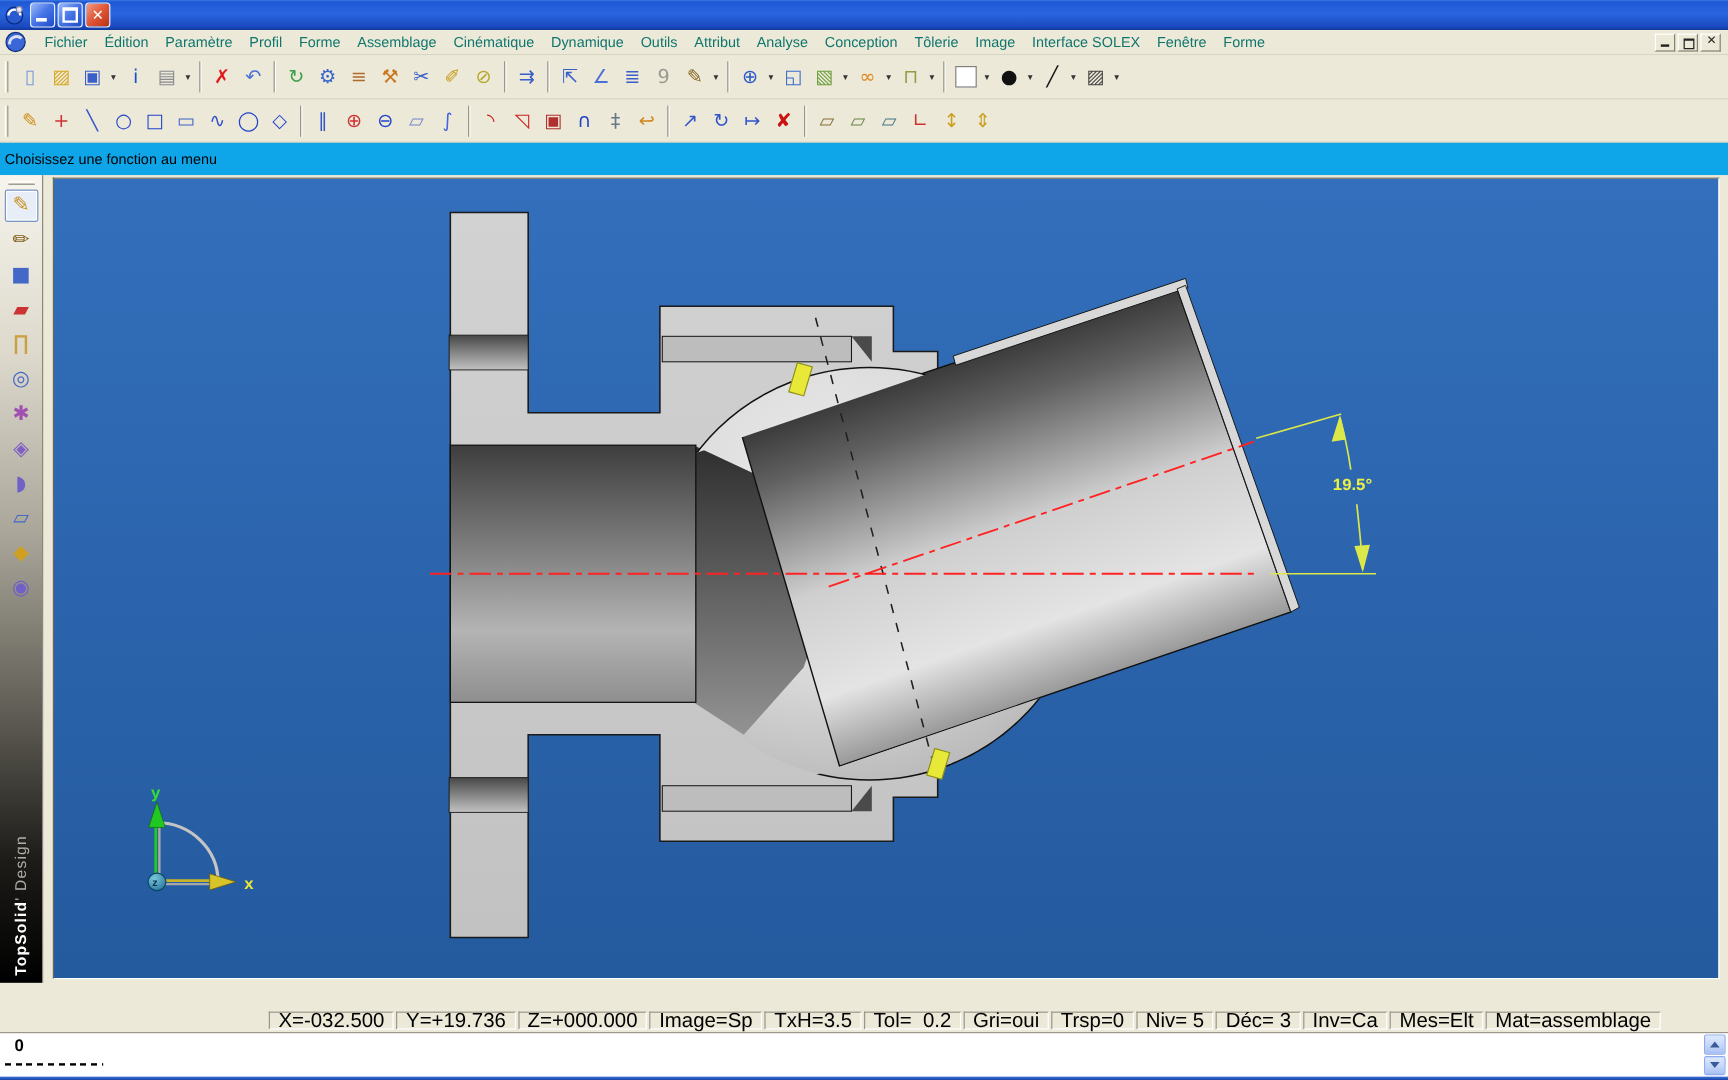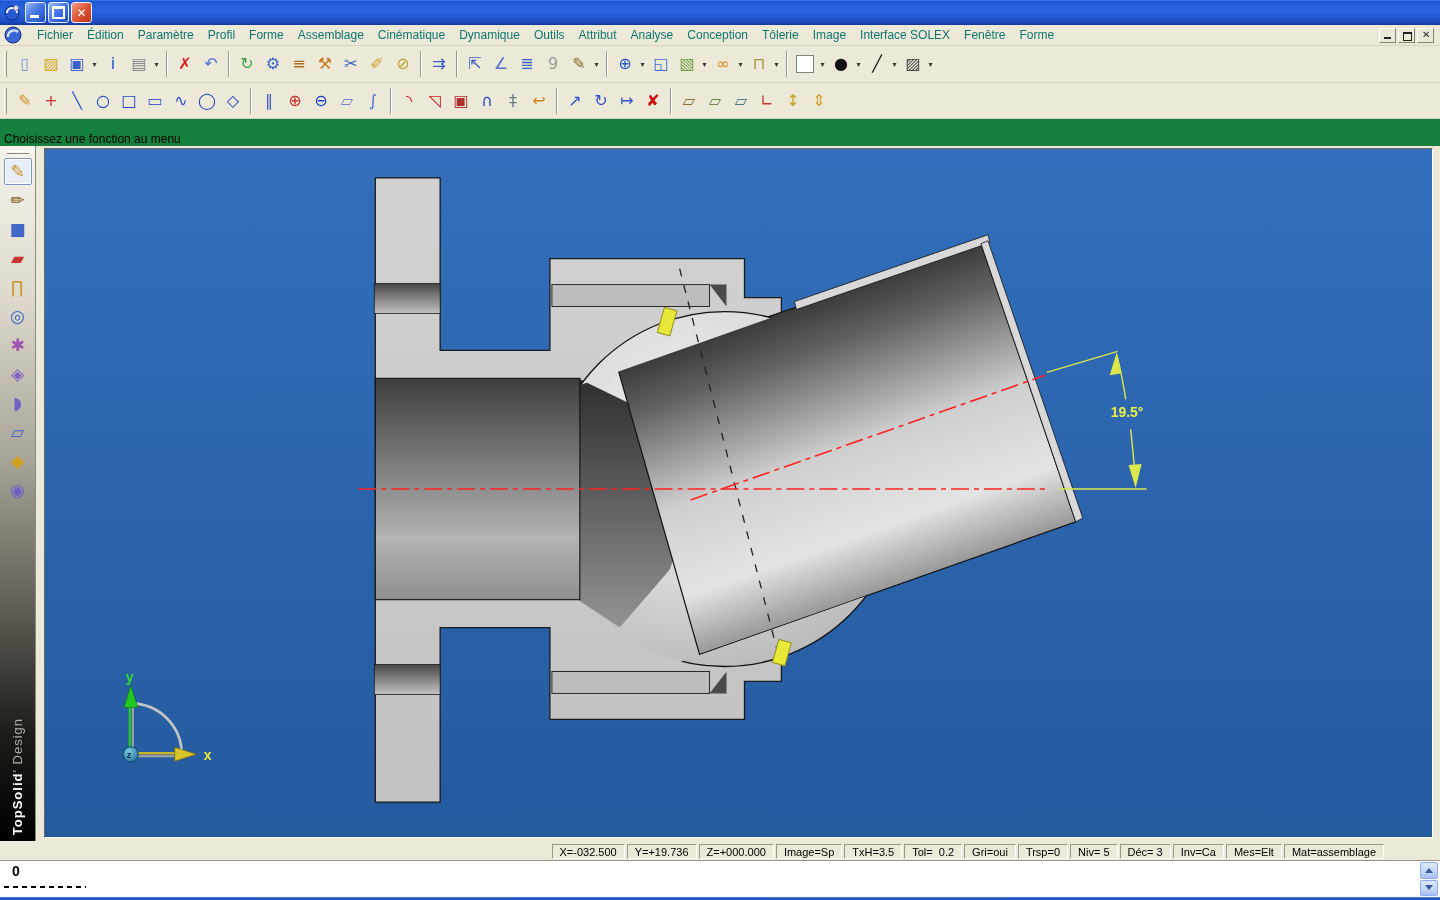--- a/index.html
+++ b/index.html
@@ -44,22 +44,22 @@
     border-left:1px solid #fff; border-right:1px solid #9a978a; }
   .tb-btn { width:26px; height:26px; display:flex; align-items:center; justify-content:center;
     border:1px solid transparent; border-radius:2px; cursor:default; }
   .tb-glyph { font-size:16px; line-height:1; font-family:"DejaVu Sans","DejaVu Sans Mono",sans-serif; }
   .tb-dd { font-size:8px; color:#333; width:9px; text-align:center; margin-right:1px; }
   .tb-sep { width:2px; height:26px; margin:0 4px;
     border-left:1px solid #9a978a; border-right:1px solid #fff; }
   .tb-swatch { width:18px; height:18px; background:#fff; border:1px solid #808080; }
 
   
-  .msgbar { height:27px; flex:0 0 27px; background:#15803d; font-size:12px; color:#000;
-    display:flex; align-items:flex-end; padding-left:4px; }
+  .msgbar { height:27px; flex:0 0 27px; background:#0ea5e9; font-size:12px; color:#000;
+    display:flex; align-items:center; padding-left:4px; }
 
   
   .main { flex:1; display:flex; background:#ece9d8; min-height:0; }
   .sidebar { width:36px; flex:0 0 36px; display:flex; flex-direction:column; align-items:center;
     background:linear-gradient(180deg,#f6f4ec 0%,#ddd9cc 22%,#a8a498 45%,#5a5850 68%,#1c1b18 85%,#000 100%);
     border-right:1px solid #8a887c; padding-top:3px; }
   .sb-handle { width:22px; height:3px; margin:2px 0 4px 0;
     border-top:1px solid #fff; border-bottom:1px solid #8a887c; }
   .side-btn { width:28px; height:27px; display:flex; align-items:center; justify-content:center;
     border:1px solid transparent; border-radius:2px; margin-bottom:2px; }
@@ -69,22 +69,22 @@
     white-space:nowrap; font-size:13px; letter-spacing:1px; }
   .brand .b1 { color:#fff; font-weight:bold; }
   .brand .b2 { color:#b0aea6; }
 
   .vp-wrap { flex:1; padding:2px 7px 3px 8px; min-width:0; }
   .viewport { width:100%; height:100%; position:relative;
     border:1px solid #6a675c; border-right-color:#fff; border-bottom-color:#fff; }
   .viewport svg { display:block; width:100%; height:100%; }
 
   
-  .statusbar { height:19px; flex:0 0 19px; background:#ece9d8; display:flex; align-items:flex-end;
-    font-size:11px; padding:1px 2px; }
+  .statusbar { height:19px; flex:0 0 19px; background:#ece9d8; display:flex; align-items:center;
+    font-size:17px; padding:1px 2px;margin-top:22px; }
   .sb-spacer { flex:1; }
   .sb-cell { border:1px solid; border-color:#9a978a #fff #fff #9a978a; background:#ece9d8;
     padding:0 7px; margin-right:2px; white-space:pre; height:15px; display:flex; align-items:center; }
   .sb-endpad { width:52px; }
 
   
   .commandbar { height:37px; flex:0 0 37px; background:#fff; position:relative;
     border-top:1px solid #9a978a; }
   .cmd-value { position:absolute; left:12px; top:2px; font-size:14px; font-weight:bold; color:#000; }
   .cmd-dashes { position:absolute; left:4px; top:25px; width:82px; height:2px;

